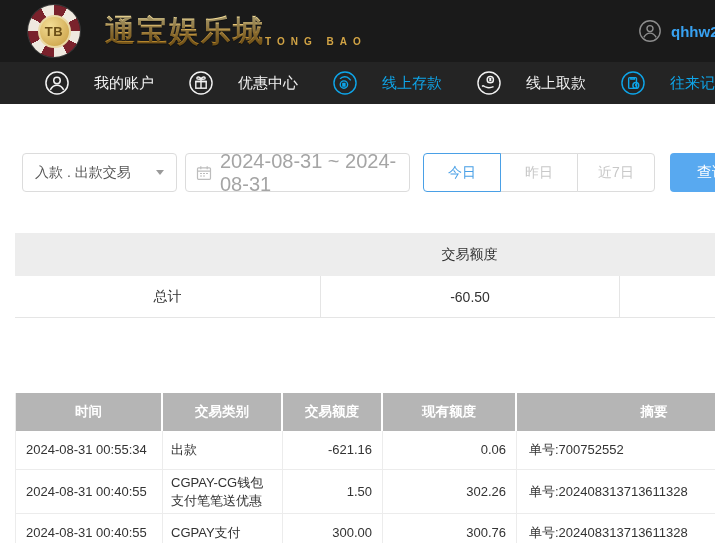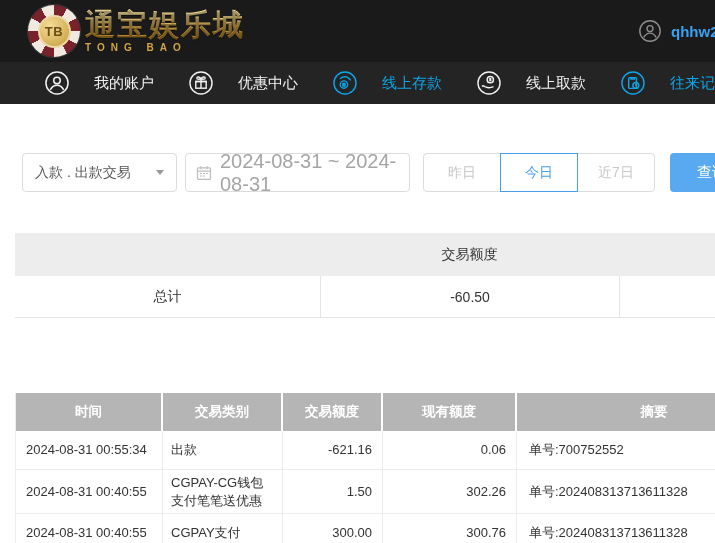--- a/index.html
+++ b/index.html
@@ -10,21 +10,21 @@
   
   .topbar { height:62px; background:#1a1a1a; display:flex; align-items:center; position:relative; }
   .logo { display:flex; align-items:center; margin-left:28px; cursor:pointer; }
   .chip { width:52px; height:52px; border-radius:50%; position:relative; flex:0 0 auto;
     background:repeating-conic-gradient(#7a222c 0 30deg, #efe9df 30deg 60deg);
     box-shadow:0 0 0 1px #3a3a3a; display:flex; align-items:center; justify-content:center; }
   .chip-inner { width:33px; height:33px; border-radius:50%;
     background:radial-gradient(circle at 35% 30%, #f3dd95, #c79b3e);
     border:2px solid #ead9a4; display:flex; align-items:center; justify-content:center;
     color:#6b4f17; font-weight:bold; font-size:13px; letter-spacing:.5px; }
-  .logo-text { margin-left:5px; display:flex; flex-direction:column; }
+  .logo-text { margin-left:25px; display:flex; flex-direction:row; align-items:flex-end; }
   .logo-title { font-size:30px; font-weight:900; letter-spacing:2px; line-height:1.05;
     background:linear-gradient(180deg,#f7e09a 10%, #d3a54a 55%, #a8781f 95%);
     -webkit-background-clip:text; background-clip:text; color:transparent;
     text-shadow:0 1px 0 rgba(0,0,0,.35); }
   .logo-sub { font-size:10px; font-weight:bold; letter-spacing:6px; color:#d2a445; margin-top:1px; }
   .user { position:absolute; left:638px; top:0; height:62px; display:flex; align-items:center; gap:9px; }
   .user svg { width:24px; height:24px; color:#8d8d8d; }
   .username { color:#38a2f2; font-size:15px; font-weight:bold; white-space:nowrap; }
 
   
@@ -175,22 +175,22 @@
       <span class="caret"></span>
     </div>
     <div class="date-box">
       <svg viewBox="0 0 16 16" fill="none" stroke="currentColor" stroke-width="1.2">
         <rect x="1.5" y="2.8" width="13" height="11.5" rx="1"></rect>
         <path d="M1.5 6.2h13M4.8 1.2v3M11.2 1.2v3M4 8.5h2M7 8.5h2M10 8.5h2M4 11h2M7 11h2"></path>
       </svg>
       <span>2024-08-31 ~ 2024-08-31</span>
     </div>
     <div class="btn-group">
+      <button class="qbtn active">今日</button>
       <button class="qbtn">昨日</button>
-      <button class="qbtn active">今日</button>
       <button class="qbtn">近7日</button>
     </div>
     <button class="search-btn">查询</button>
   </div>
 
   <div class="summary">
     <div class="summary-head">
       <div class="cell"></div>
       <div class="cell">交易额度</div>
       <div class="cell"></div>

